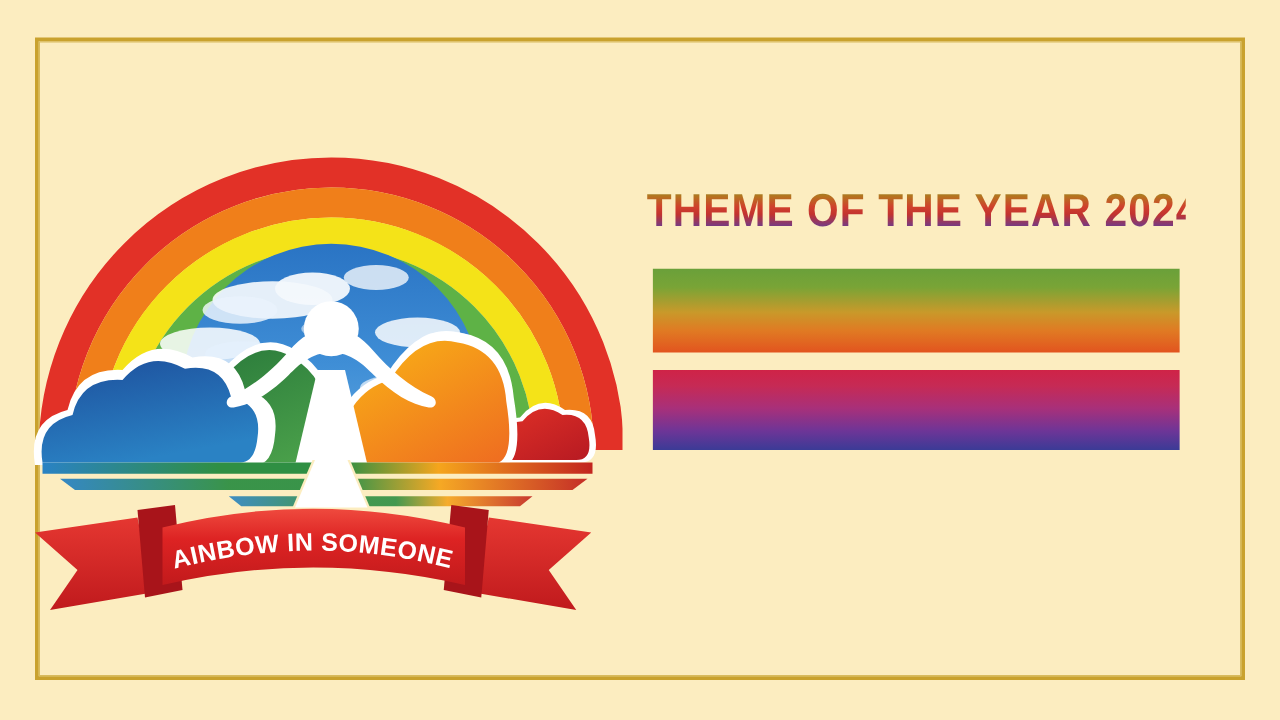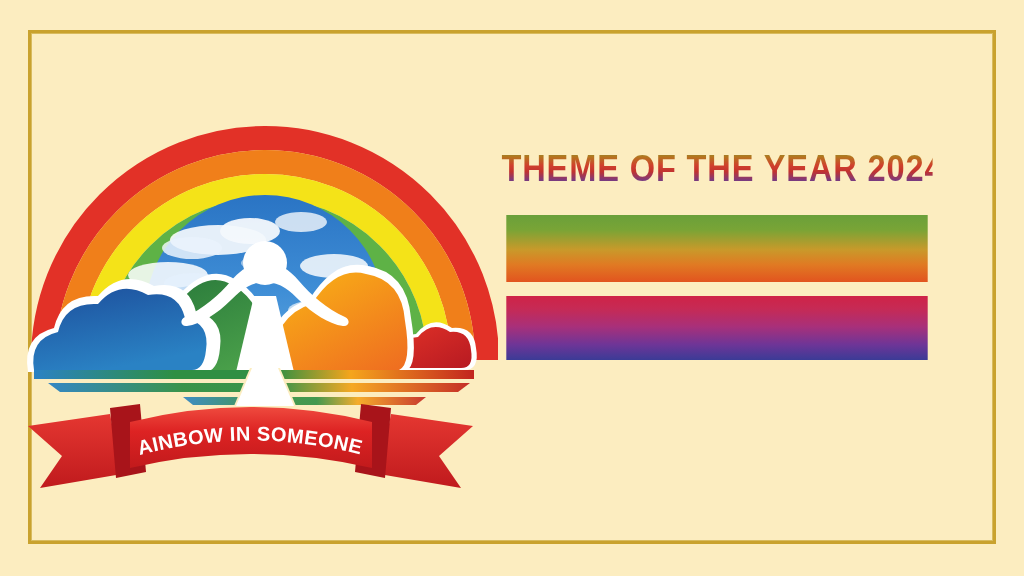--- a/index.html
+++ b/index.html
@@ -21,21 +21,21 @@
     position:absolute;left:31px;top:33px;width:962px;height:508px;
     border:1px solid #d8bb5e;box-sizing:border-box;pointer-events:none;
   }
 
   
   .logo{position:absolute;left:18px;top:70px;width:480px;height:440px;}
   .logo svg{display:block;}
 
   
   .textblock{
-    position:absolute;left:472px;top:150px;width:490px;height:270px;
+    position:absolute;left:488px;top:150px;width:490px;height:270px;
     text-align:center;
   }
   .kicker{
     font-family:"Liberation Sans Narrow","Liberation Sans",sans-serif;
     font-weight:bold;
     font-size:37px;
     letter-spacing:1.0px;
     line-height:1;
     margin:0 0 28px 0;
     transform:scaleX(0.88);

